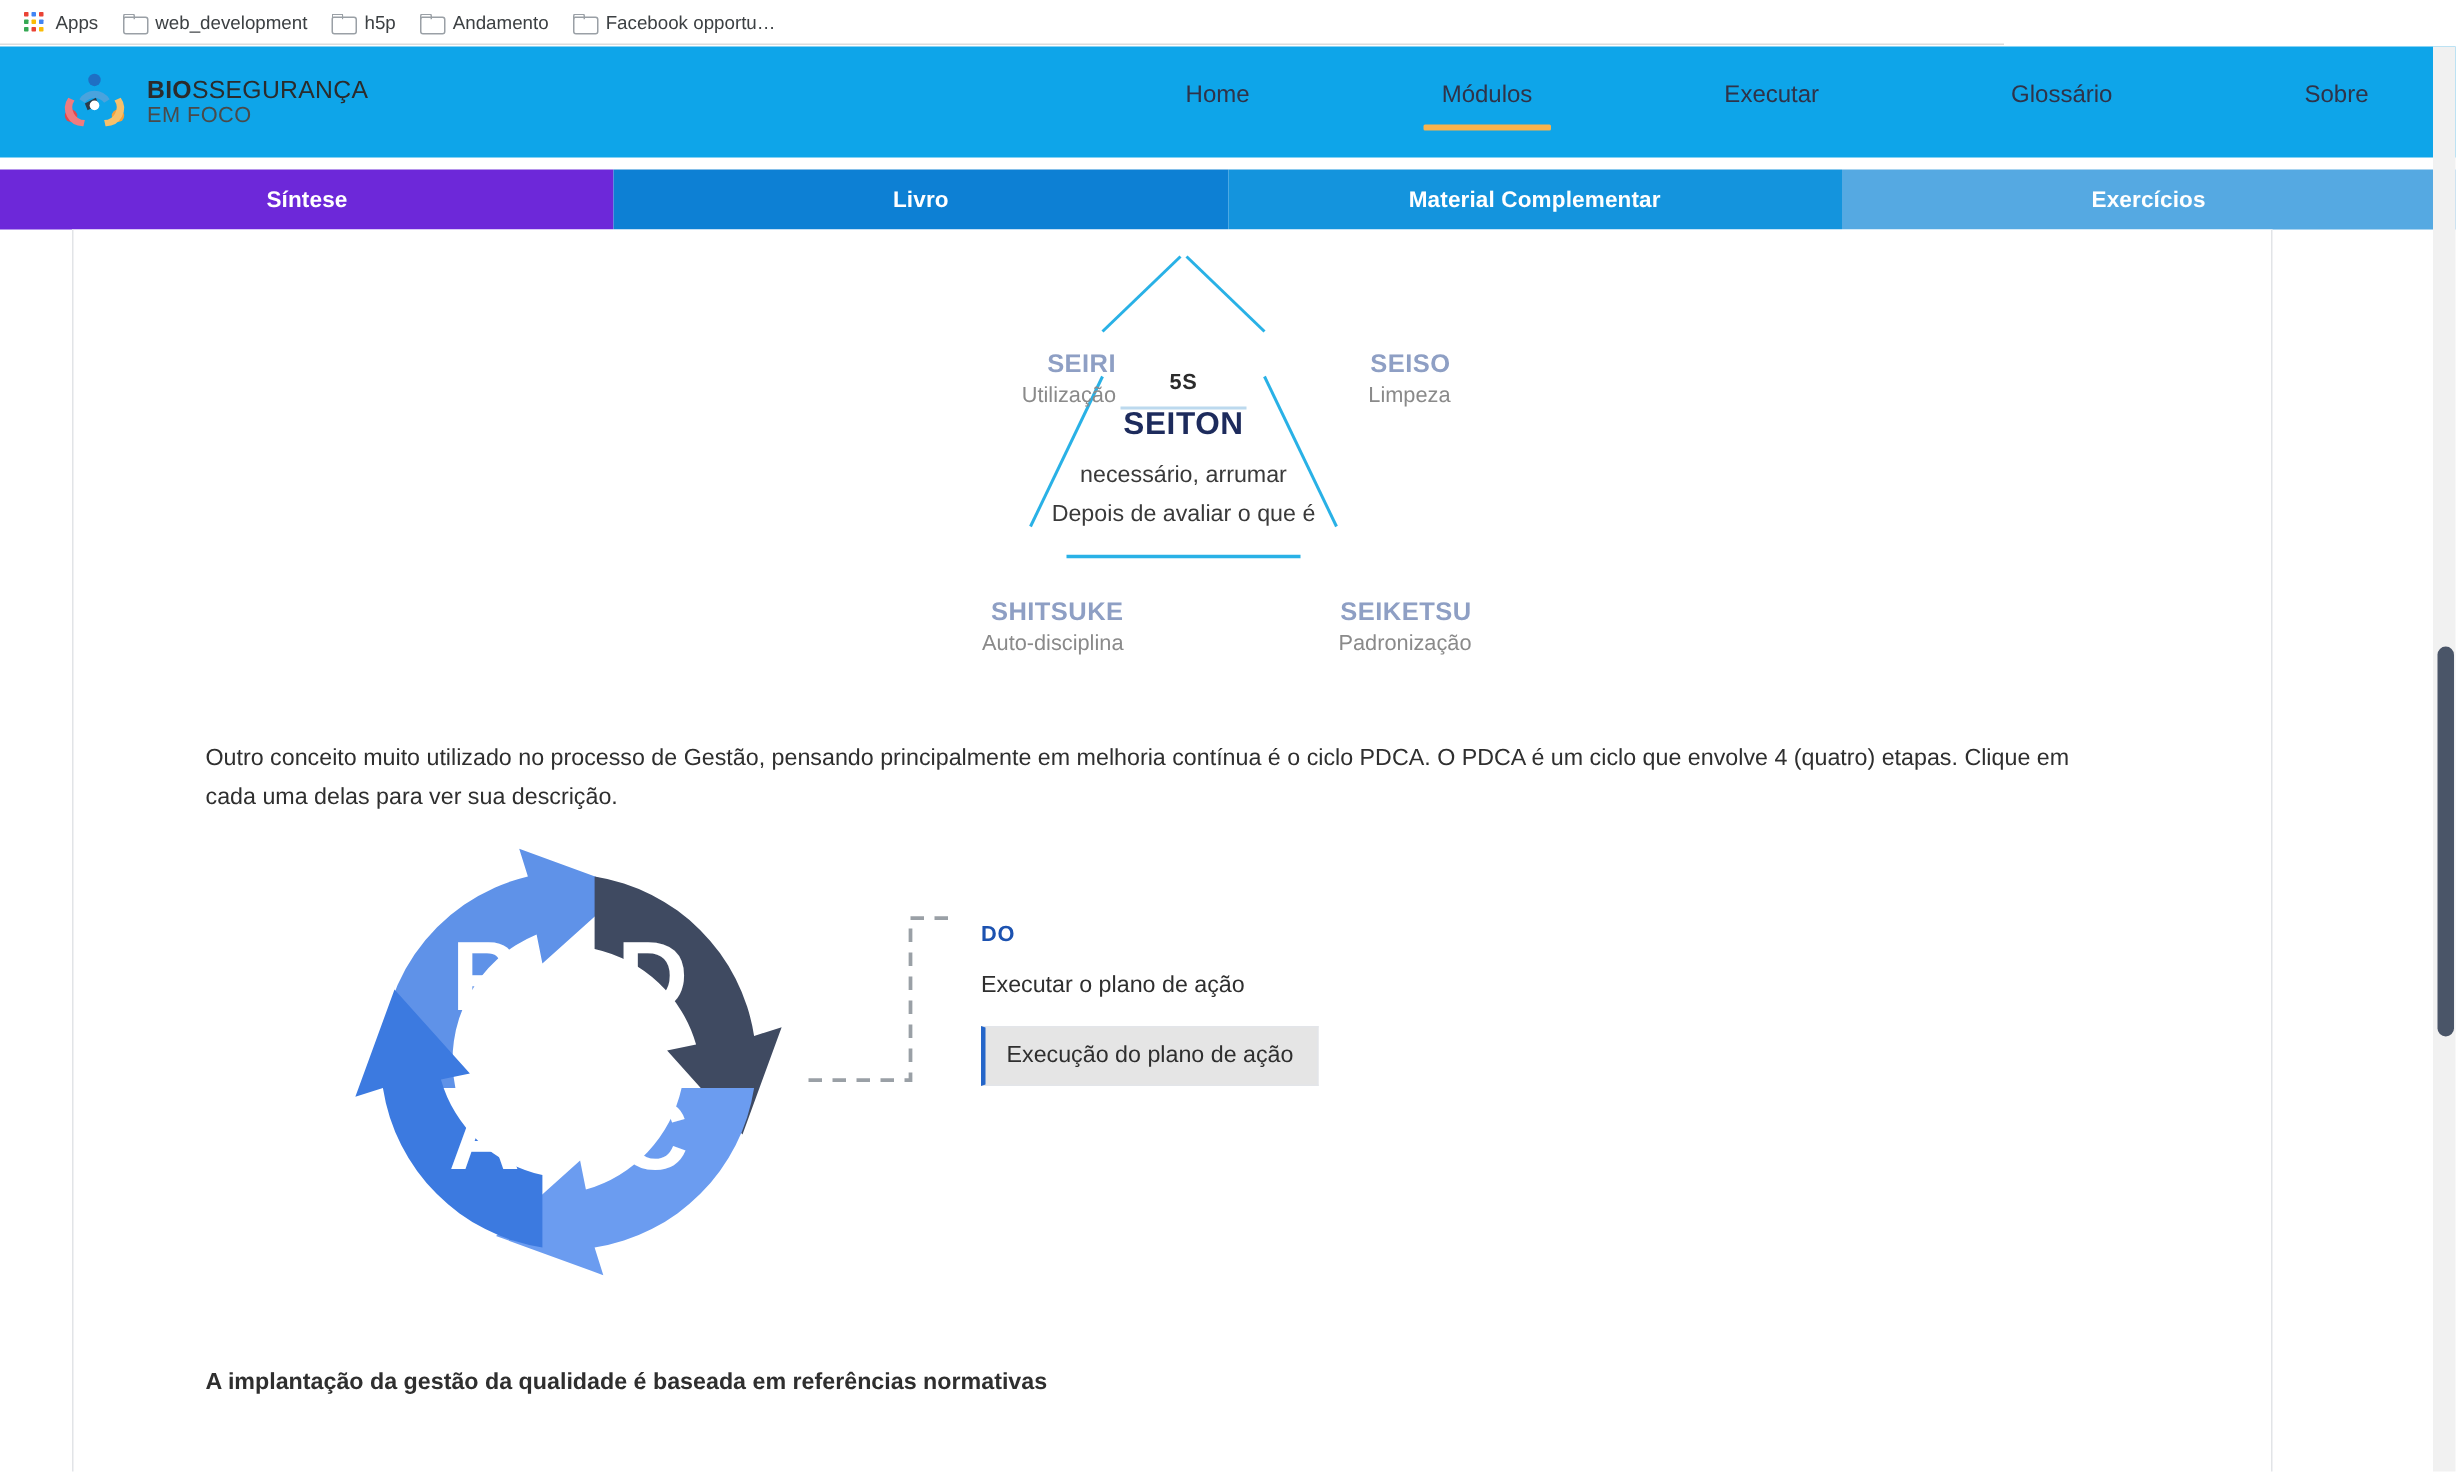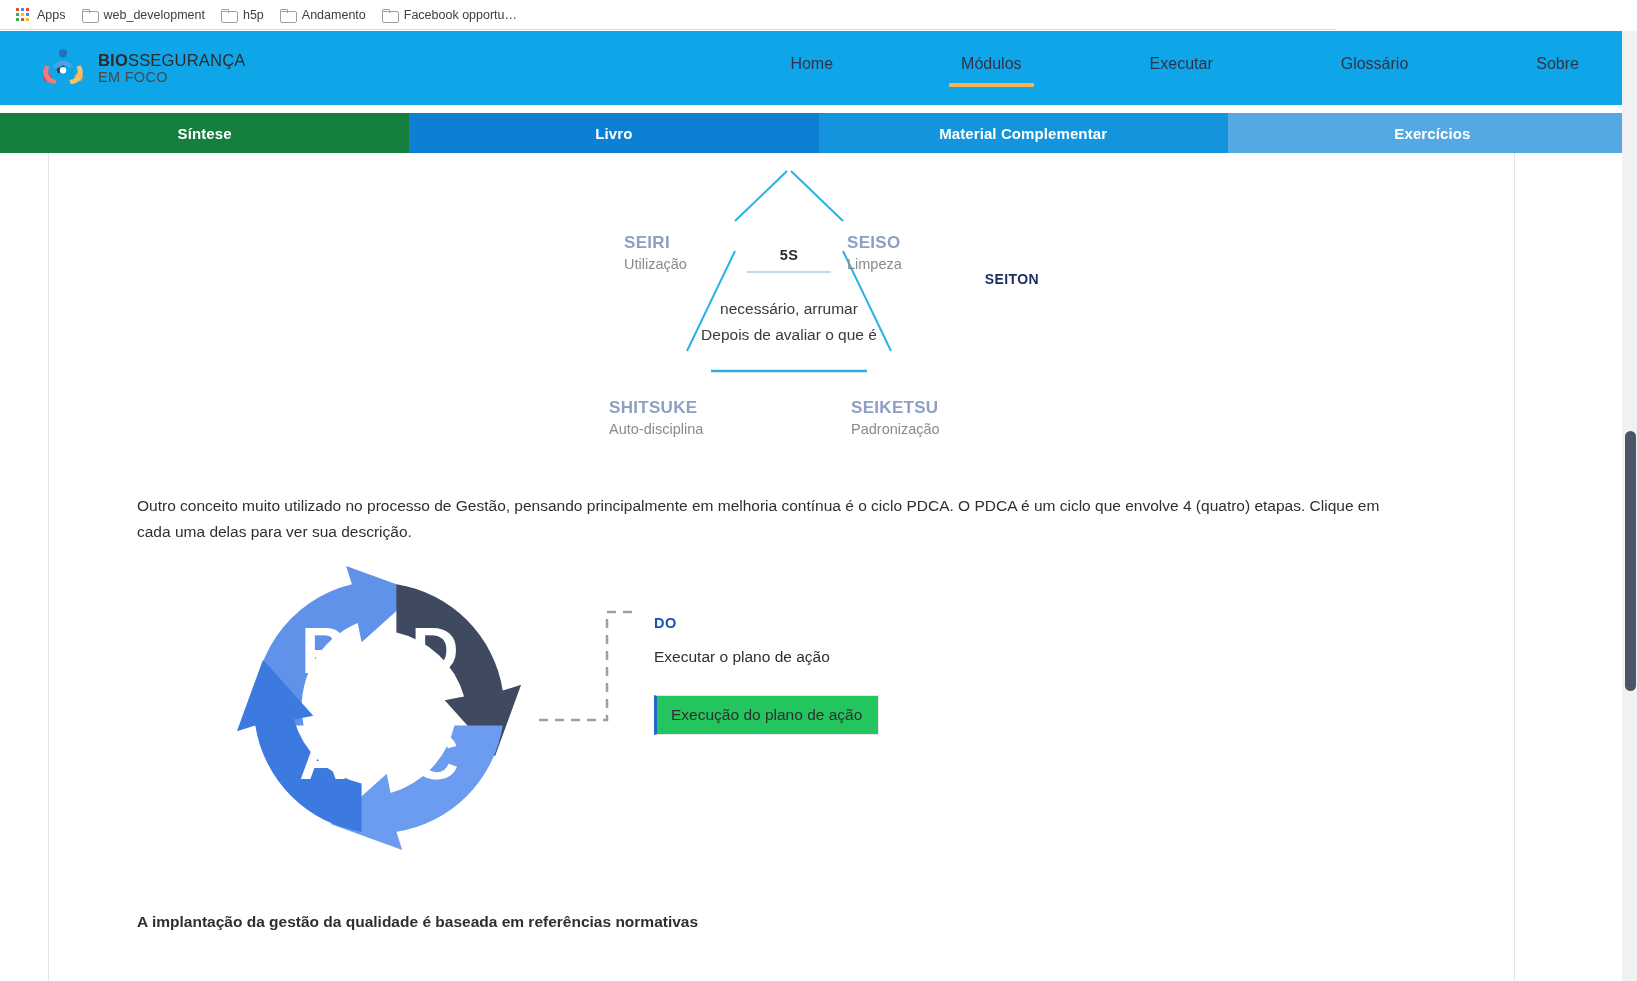--- a/index.html
+++ b/index.html
@@ -130,21 +130,21 @@
     border-right: 1px solid #e2e4e7;
     overflow: hidden;
   }
 
   
   .five-s {
     position: absolute;
     left: 490px; top: -100px;
     width: 500px; height: 400px;
   }
-  .fs-label { position: absolute; text-align: left; white-space: nowrap; }
+  .fs-label { position: absolute; text-align: right; white-space: nowrap; }
   .fs-term {
     font-size: 17px; font-weight: 700;
     color: #8e9fc4; letter-spacing: .3px;
   }
   .fs-sub {
     font-size: 14.5px; color: #8a8a8a;
     margin-top: 3px; font-weight: 400;
   }
   .fs-center-title {
     position: absolute; left: 0; right: 0;
@@ -152,23 +152,22 @@
   }
   .fs-5s {
     font-size: 14.5px; font-weight: 700; color: #2b2b2b;
     letter-spacing: .4px;
   }
   .fs-5s-rule {
     width: 84px; height: 1.5px; background: #bcd9ee;
     margin: 8px auto 0;
   }
   .fs-main-term {
-    font-size: 14px; font-weight: 800; color: #1d2b5c;
+    font-size: 21px; font-weight: 800; color: #1d2b5c;
     letter-spacing: .4px;
-    text-align: right;
   }
   .fs-main-desc {
     font-size: 15.5px; color: #3a3a3a; line-height: 1.65;
     margin-top: 9px;
   }
 
   
   .para {
     position: absolute;
     left: 88px; top: 340px;
@@ -187,22 +186,22 @@
   .pdca-title {
     font-size: 14.5px; font-weight: 800;
     color: #1c52b0; letter-spacing: .5px;
   }
   .pdca-desc {
     font-size: 15.5px; color: #2f2f2f;
     margin-top: 17px;
   }
   .pdca-chip {
     display: inline-block;
-    margin-top: 29px;
-    background: #22c55e;
+    margin-top: 18px;
+    background: #e5e5e5;
     border: 1px solid #e3e5e9;
     border-left: 3px solid #2566c9;
     padding: 10px 16px 10px 14px;
     font-size: 15.5px;
     color: #2f2f2f;
     cursor: pointer;
   }
   .connector { position: absolute; left: 488px; top: 455px; }
 
   .footer-note {
@@ -288,21 +287,21 @@
   <nav class="main-nav">
     <div class="nav-item">Home</div>
     <div class="nav-item active">Módulos</div>
     <div class="nav-item">Executar</div>
     <div class="nav-item">Glossário</div>
     <div class="nav-item">Sobre</div>
   </nav>
 </div>
 
 <div class="tab-strip">
-  <div class="tab" style="background:#15803d">Síntese</div>
+  <div class="tab" style="background:#6d28d9">Síntese</div>
   <div class="tab" style="background:#0d80d4">Livro</div>
   <div class="tab" style="background:#1494dd">Material Complementar</div>
   <div class="tab" style="background:#55a9e2">Exercícios</div>
 </div>
 
 <div class="content-frame">
 
   <div class="five-s">
 
     <svg width="500" height="400" style="position:absolute;left:0;top:0;">

